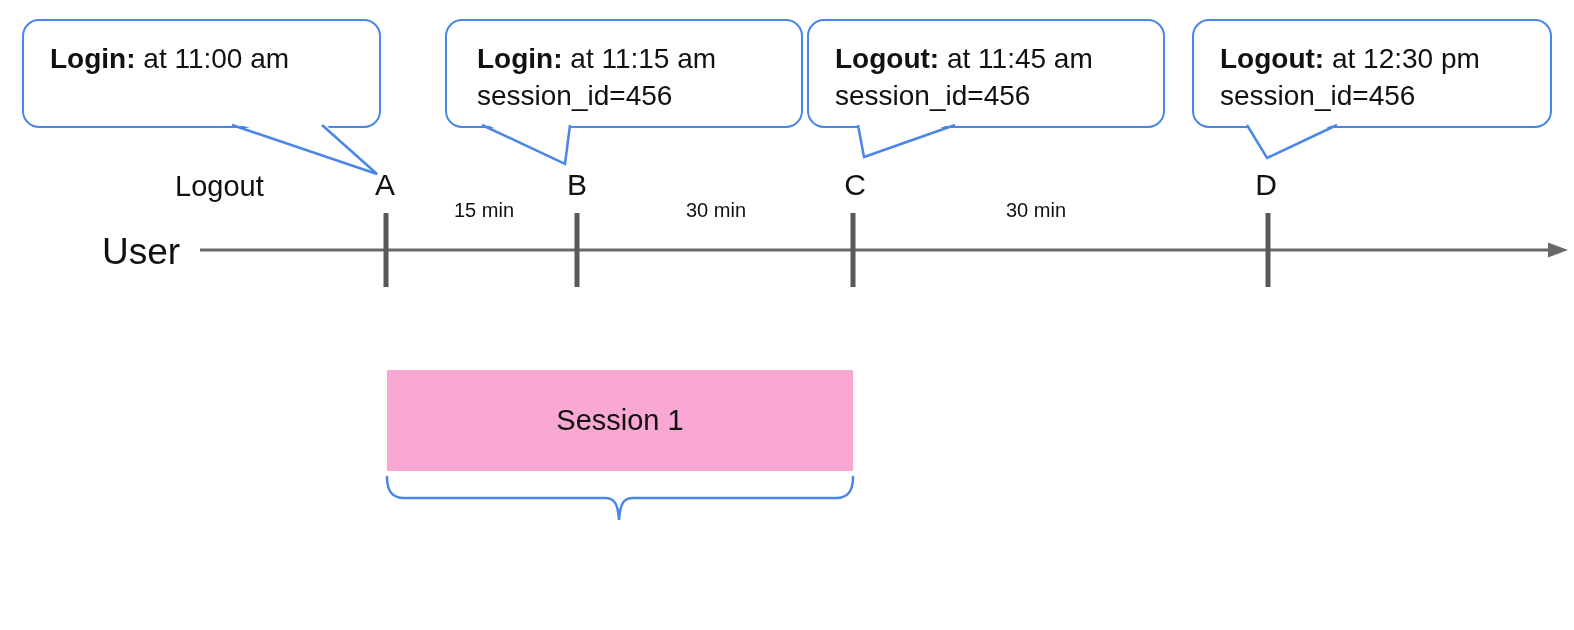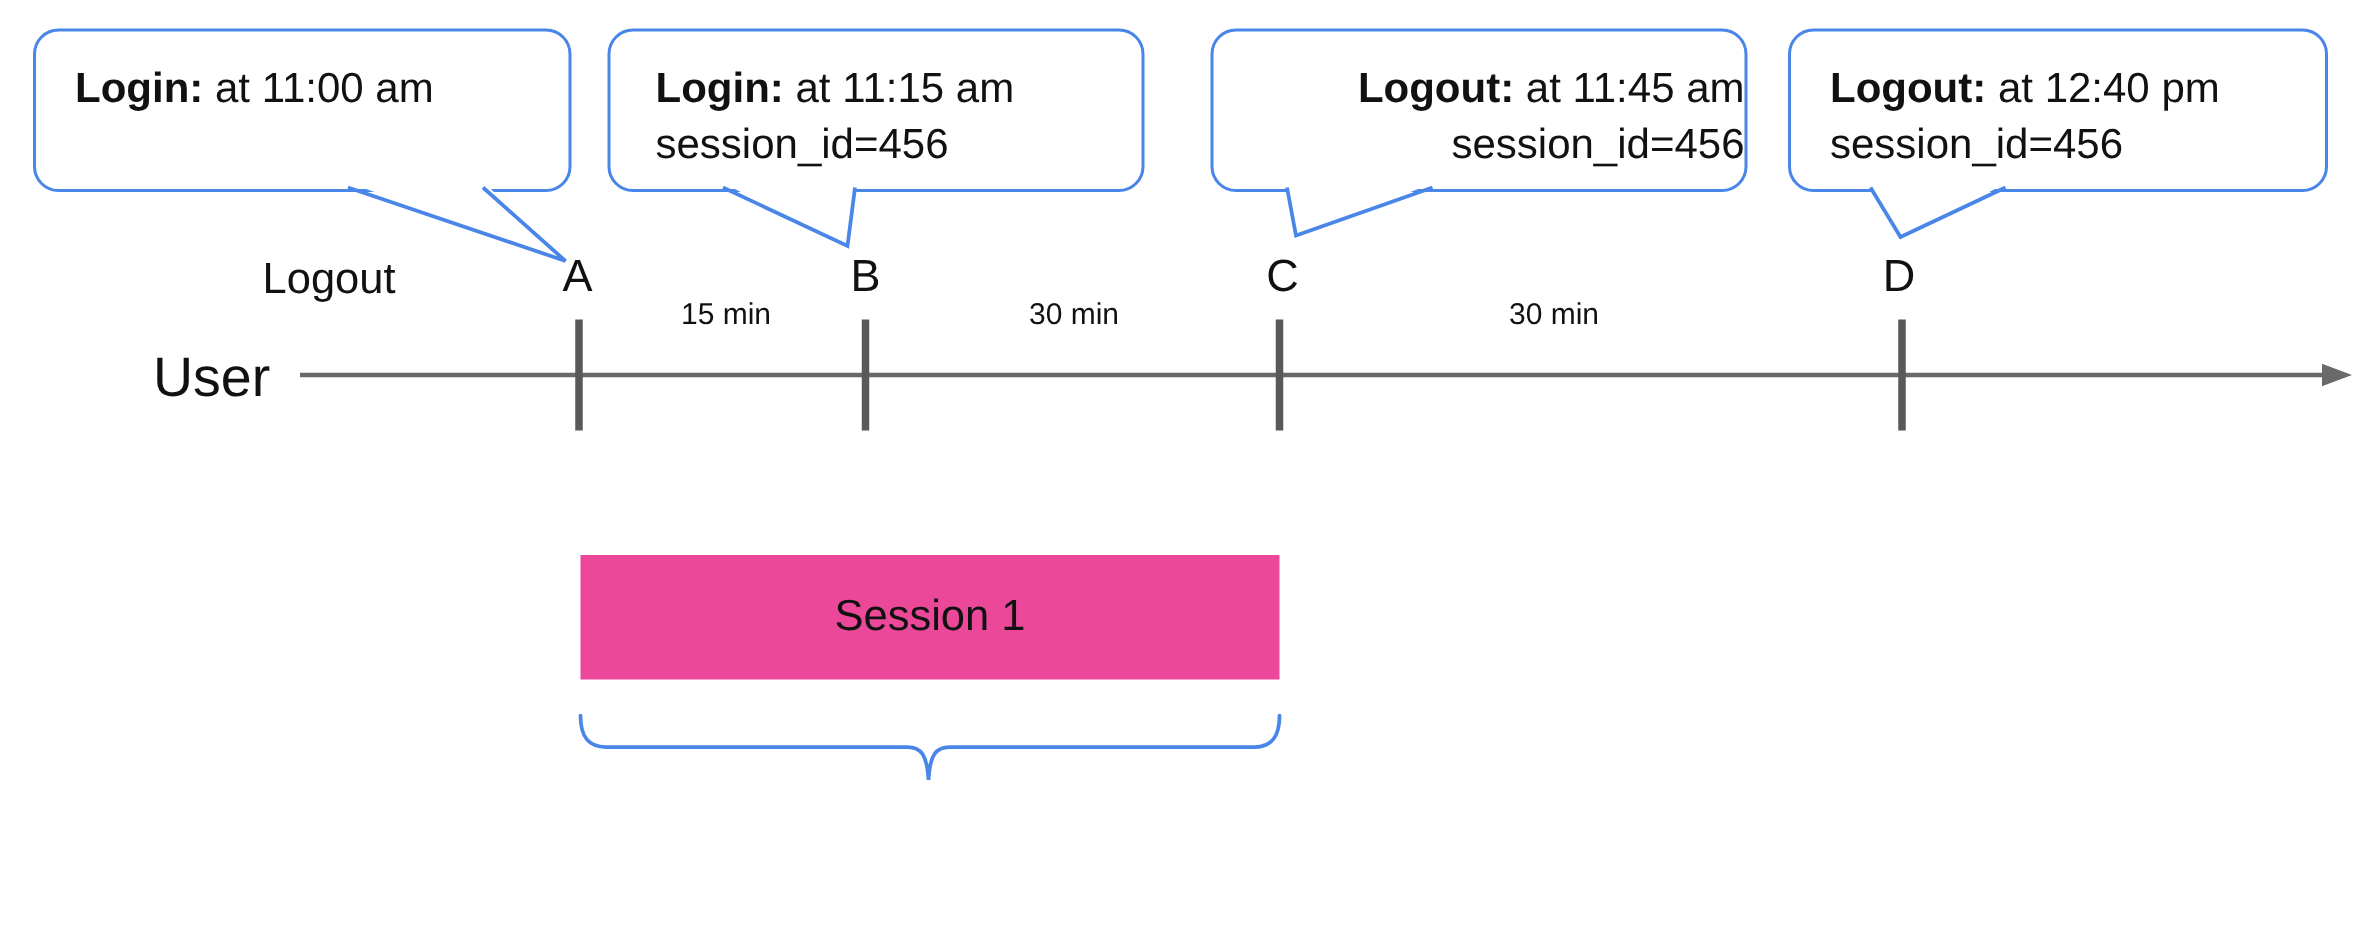--- a/index.html
+++ b/index.html
@@ -31,22 +31,22 @@
     background: #ffffff;
     border: 2.5px solid #4a86e8;
     border-radius: 17px;
     padding: 19px 0 0 26px;
     font-size: 28px;
     line-height: 37px;
     white-space: nowrap;
   }
   .bubble .bold { font-weight: bold; }
   .b1 { left: 22px;   width: 359px; }
-  .b2 { left: 405px;  width: 358px; padding-left: 30px; }
-  .b3 { left: 807px;  width: 358px; text-align: right; }
+  .b2 { left: 445px;  width: 358px; padding-left: 30px; }
+  .b3 { left: 807px;  width: 358px; }
   .b4 { left: 1192px; width: 360px; }
 
   .lbl {
     position: absolute;
     white-space: nowrap;
   }
   .user-label   { left: 87px;  top: 231px; font-size: 37px; margin-left: 15px; }
   .events-label { left: 175px; top: 170px; font-size: 29px; }
   .marker {
     top: 168px;
@@ -64,22 +64,22 @@
   }
   .i-1 { left: 484px; }
   .i-2 { left: 716px; }
   .i-3 { left: 1036px; }
 
   .session-box {
     position: absolute;
     left: 387px;
     top: 370px;
     width: 466px;
-    height: 83px;
-    background: #ec4899;
+    height: 101px;
+    background: #f9a8d4;
     display: flex;
     align-items: center;
     justify-content: center;
     font-size: 29px;
   }
   .session-length {
     left: 618px;
     top: 575px;
     font-size: 31px;
     transform: translateX(-50%);
@@ -98,21 +98,21 @@
     <div><span class="bold">Login:</span> <span>at 11:15 am</span></div>
     <div>session_id=456</div>
   </div>
 
   <div class="bubble b3">
     <div><span class="bold">Logout:</span> <span>at 11:45 am</span></div>
     <div>session_id=456</div>
   </div>
 
   <div class="bubble b4">
-    <div><span class="bold">Logout:</span> <span>at 12:40 pm</span></div>
+    <div><span class="bold">Logout:</span> <span>at 12:30 pm</span></div>
     <div>session_id=456</div>
   </div>
 
   <div class="session-box">
     <span>Session 1</span>
   </div>
 
   <svg class="draw-layer" width="1574" height="630" viewBox="0 0 1574 630">
 
     <line x1="200" y1="250" x2="1552" y2="250" stroke="#696969" stroke-width="3"></line>

